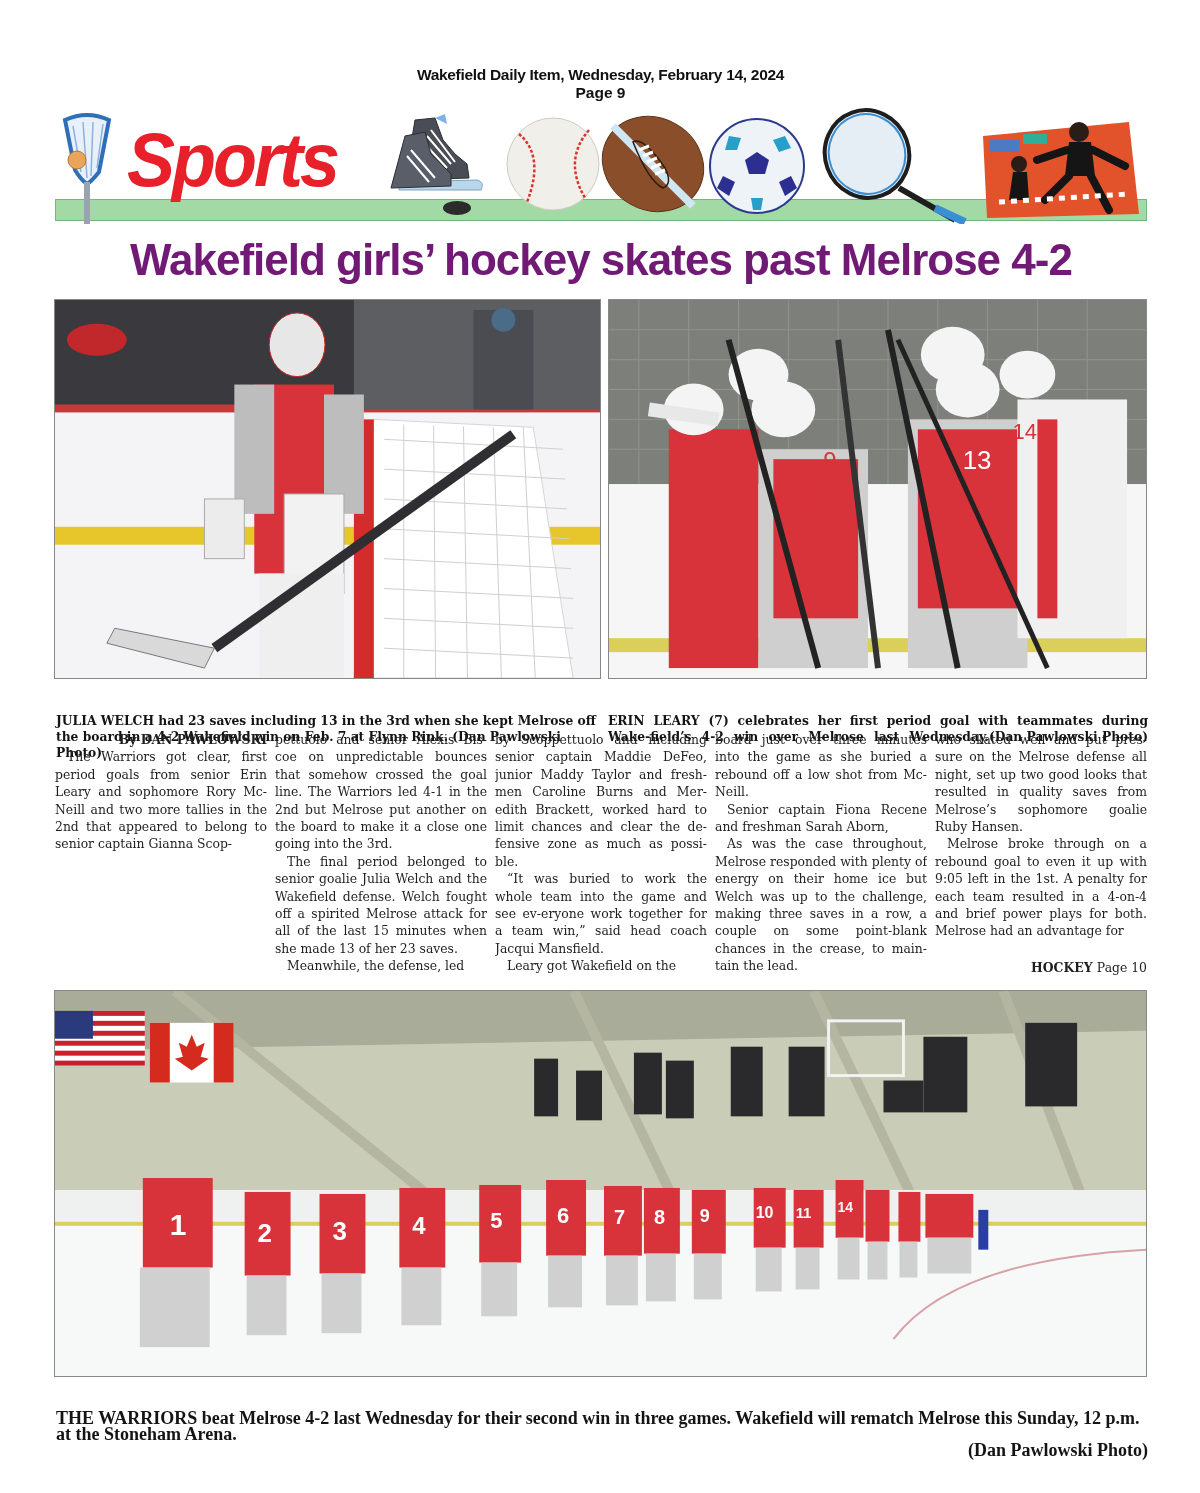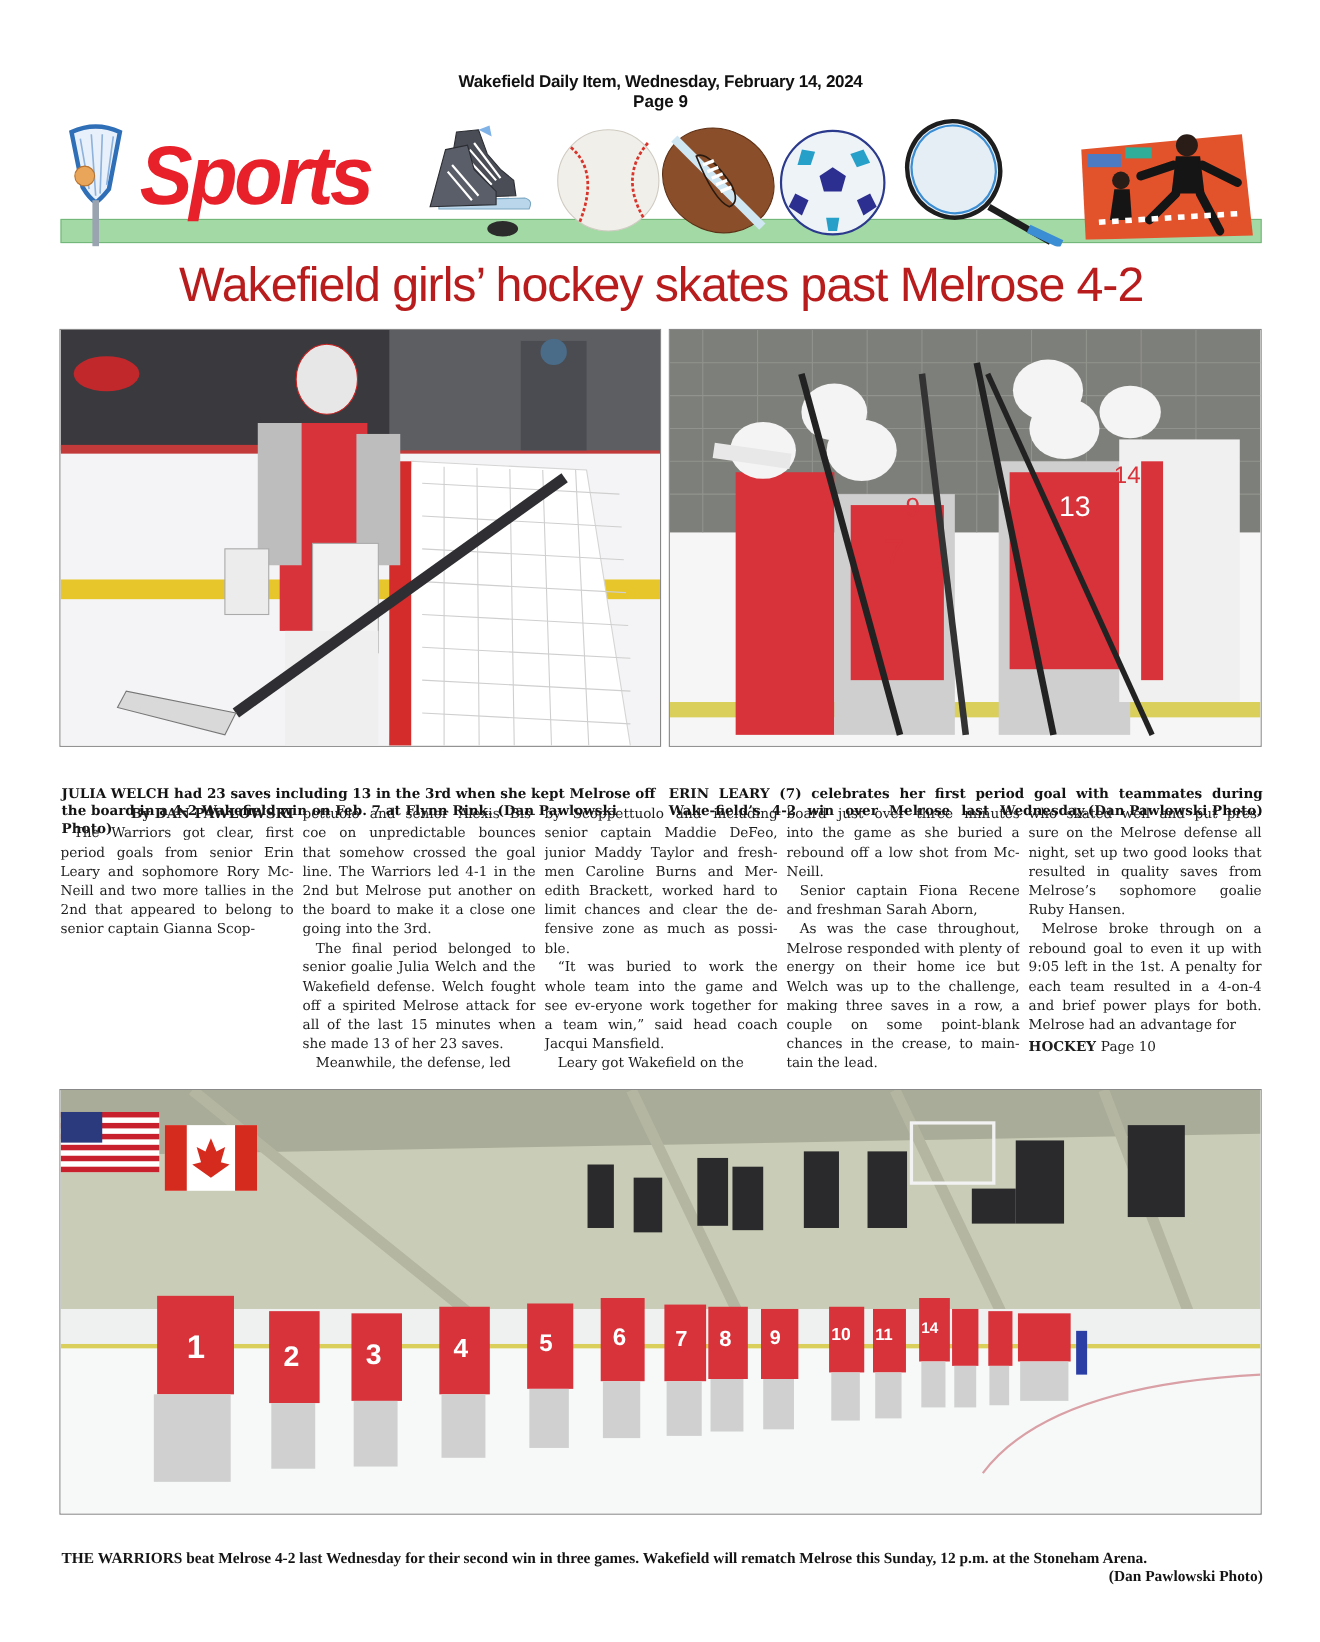--- a/index.html
+++ b/index.html
@@ -12,44 +12,44 @@
   .running-head .rule { flex: 1; height: 2px; background: #b5b5b5; margin: 0 10px; }
   .running-head .page { font-family: "Liberation Sans", sans-serif; font-weight: bold; font-size: 15.5px; color: #111; white-space: nowrap; text-align: right; }
 
   
   .banner { position: absolute; left: 55px; top: 104px; width: 1092px; height: 120px; }
   .banner .green-band { position: absolute; left: 0; top: 95px; width: 1092px; height: 22px; background: #a3d9a5; border: 1px solid #73b87a; }
   .banner .sports-word { position: absolute; left: 72px; top: 20px; font-family: "Liberation Sans", sans-serif; font-weight: bold; font-style: italic; font-size: 72px; color: #e8202a; letter-spacing: -3px; line-height: 1; transform: scaleY(1.05); }
   .banner svg { position: absolute; }
 
   
-  .headline { position: absolute; left: 55px; top: 232px; width: 1092px; text-align: center; font-family: "Liberation Sans", sans-serif; font-weight: normal; font-size: 44px; letter-spacing: -1px; color: #b91c1c; line-height: 56px; }
+  .headline { position: absolute; left: 55px; top: 232px; width: 1092px; text-align: center; font-family: "Liberation Sans", sans-serif; font-weight: bold; font-size: 44px; letter-spacing: -1px; color: #701a75; line-height: 56px; }
 
   
   .photo { position: absolute; border: 1px solid #888; overflow: hidden; }
   .photo svg { width: 100%; height: 100%; display: block; }
   .photo-1 { left: 54px; top: 299px; width: 547px; height: 380px; }
   .photo-2 { left: 608px; top: 299px; width: 539px; height: 380px; }
   .photo-3 { left: 54px; top: 990px; width: 1093px; height: 387px; }
 
   
   .caption { position: absolute; font-family: "DejaVu Serif", serif; font-weight: bold; font-size: 12.3px; line-height: 16px; color: #141414; margin-top: 31px; }
   .caption-1 { left: 56px; top: 682px; width: 548px; }
   .caption-2 { left: 608px; top: 682px; width: 540px; text-align: justify; text-align-last: justify; }
-  .caption-3 { left: 56px; top: 1379px; width: 1092px; font-family: "Liberation Serif", serif; font-size: 14px; line-height: 16px; }
+  .caption-3 { left: 56px; top: 1379px; width: 1092px; font-family: "Liberation Serif", serif; font-size: 18px; line-height: 16px; }
   .caption-3 .credit { text-align: right; }
   .caption .lead { text-transform: uppercase; }
 
   
   .columns { position: absolute; left: 55px; top: 731px; width: 1092px; height: 252px; display: flex; gap: 8px; }
   .col { flex: 1; font-family: "DejaVu Serif", serif; font-size: 12.4px; line-height: 17.4px; text-align: justify; color: #1e1e1e; overflow: hidden; }
   .col p { text-indent: 12px; }
   .col p.cont { text-indent: 0; }
   .byline { text-align: right; font-weight: bold; text-indent: 0 !important; }
-  .jump { text-align: left; font-weight: bold; text-indent: 0 !important; margin-top: 2px; }
+  .jump { text-align: right; font-weight: bold; text-indent: 0 !important; margin-top: 19px; }
   .jump .pg { font-weight: normal; }
 </style>
 </head>
 <body>
 
 <div class="running-head">
   <span class="pub">Wakefield Daily Item, Wednesday, February 14, 2024</span>
   <span class="rule"></span>
   <span class="page">Page 9</span>
 </div>

